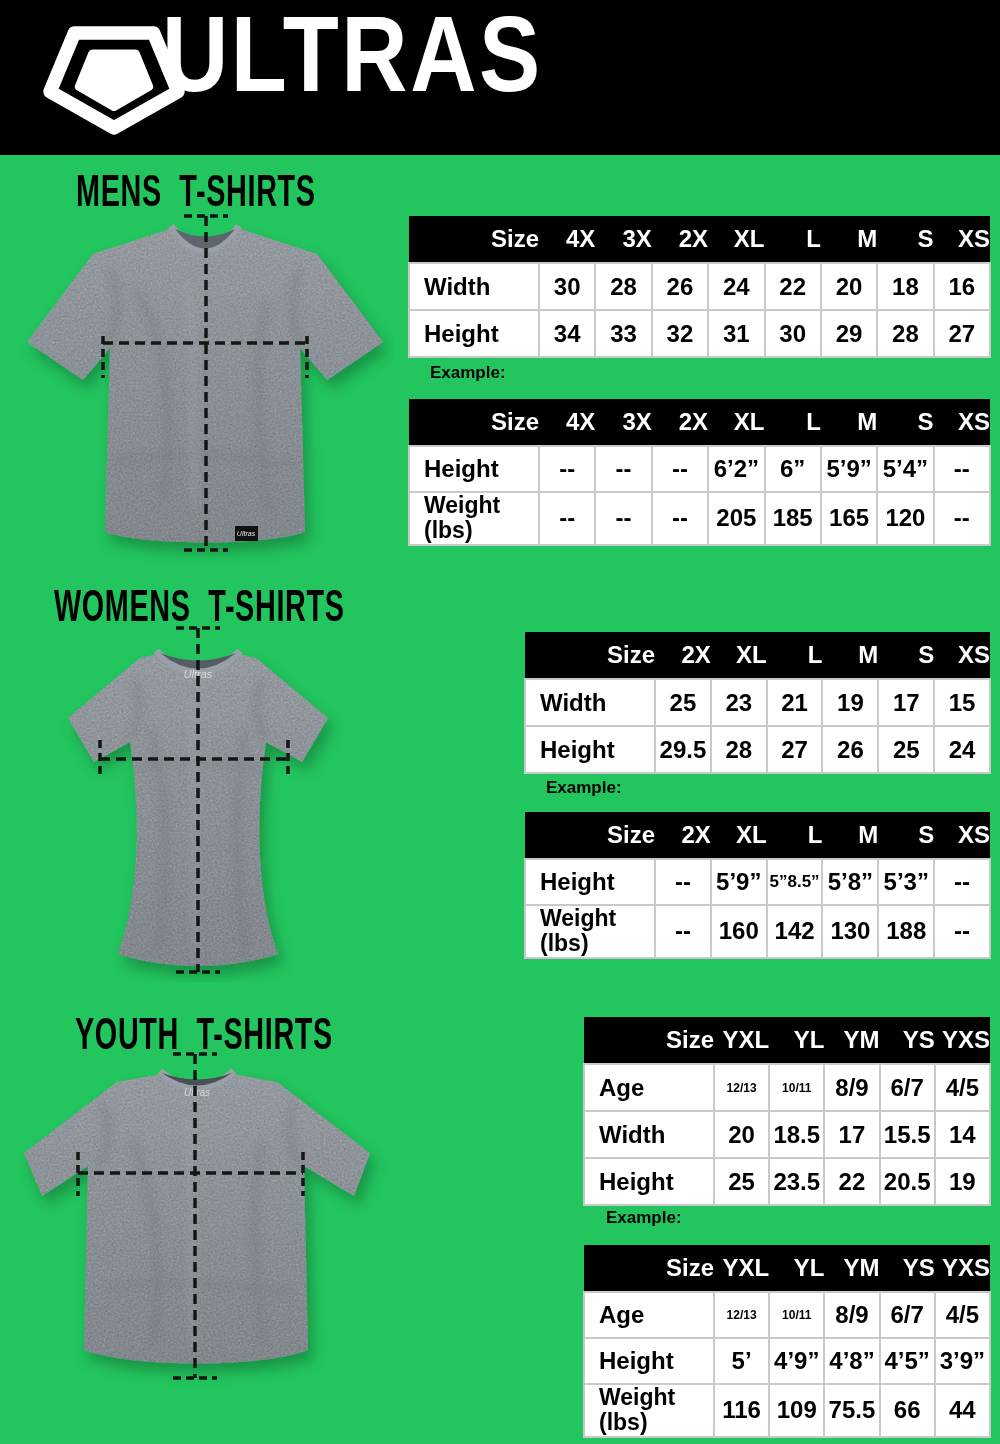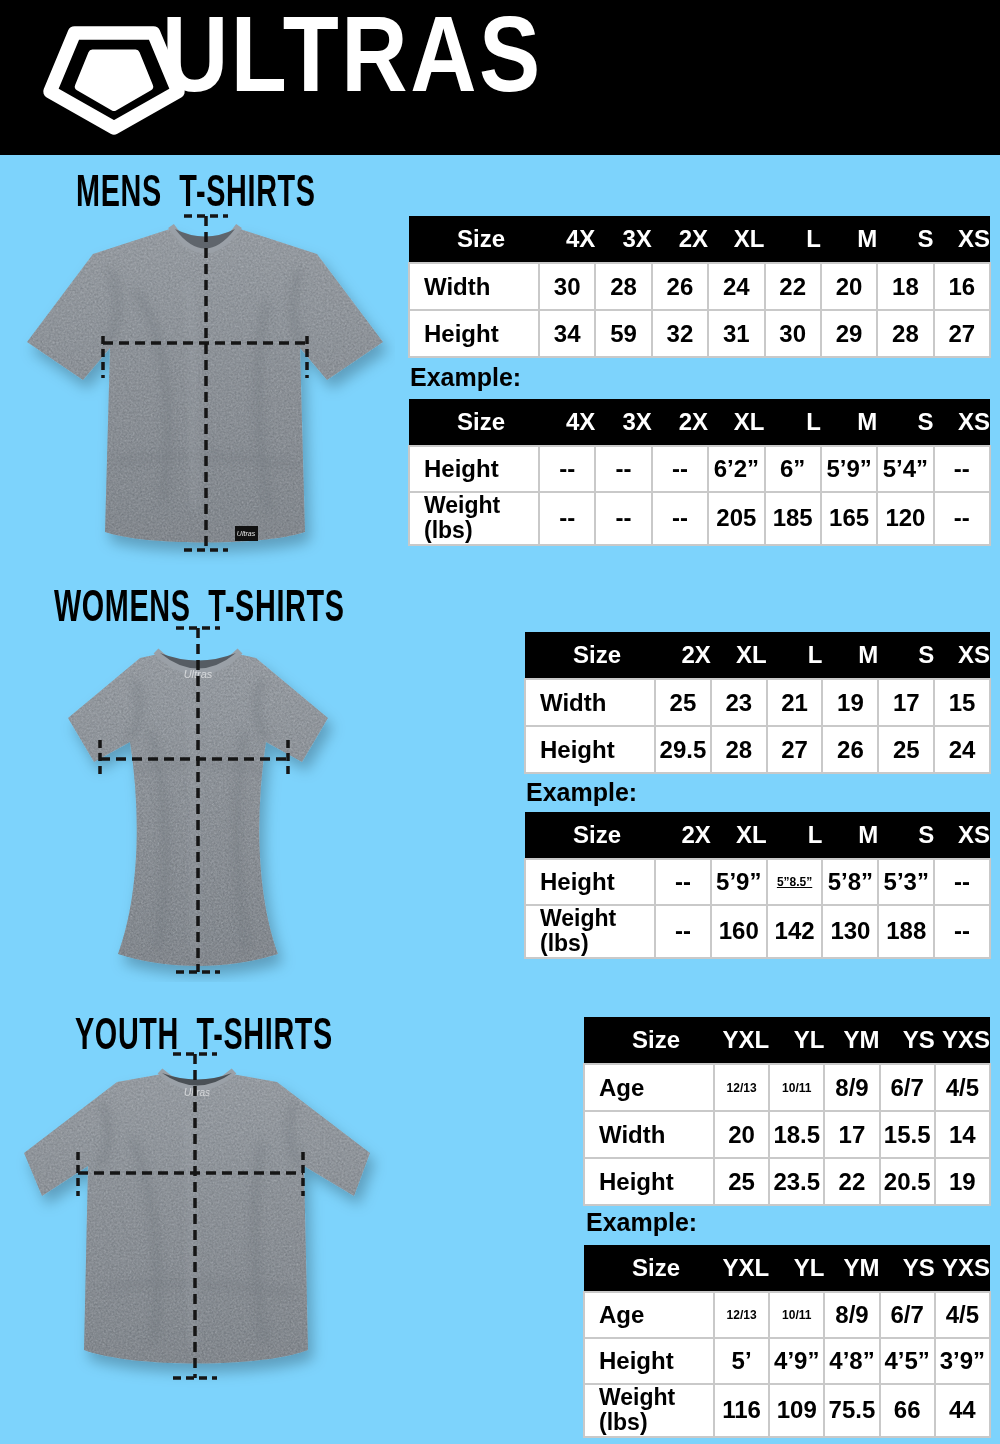--- a/index.html
+++ b/index.html
@@ -1,16 +1,16 @@
 <!DOCTYPE html>
 <html><head>
 <meta charset="utf-8">
 <style>
   html,body{margin:0;padding:0;background:#fff;}
-  #page{position:relative;width:1000px;height:1444px;background:#7dd3fc;overflow:hidden;
+  #page{position:relative;width:1000px;height:1444px;background:#22c55e;overflow:hidden;
         font-family:"Liberation Sans",sans-serif;}
 
   
   .site-header{position:absolute;left:0;top:0;width:1000px;height:155px;background:#000;}
   .logo-svg{position:absolute;left:30px;top:8px;}
   .brand-name{position:absolute;left:162px;top:4px;color:#fff;font-weight:bold;font-size:108px;
       line-height:100px;letter-spacing:3px;transform:scaleX(0.85);transform-origin:left top;white-space:nowrap;}
   .brand-url{position:absolute;left:172px;top:101px;color:#fff;font-weight:bold;font-size:33px;
       letter-spacing:0.5px;white-space:nowrap;}
 
@@ -26,30 +26,30 @@
   .tbl-mens1{left:408px;top:216px;width:583px;}
   .tbl-mens2{left:408px;top:399px;width:583px;}
   .tbl-womens1{left:524px;top:632px;width:467px;}
   .tbl-womens2{left:524px;top:812px;width:467px;}
   .tbl-youth1{left:583px;top:1017px;width:408px;}
   .tbl-youth2{left:583px;top:1245px;width:408px;}
 
   .size-table{border-collapse:collapse;table-layout:fixed;width:100%;}
   .size-table th{background:#000;color:#fff;font-size:24px;font-weight:bold;height:46px;
       text-align:right;padding:0;border:none;}
-  .size-table th:first-child{text-align:center;padding-left:14px;width:116px;}
+  .size-table th:first-child{text-align:right;padding-left:14px;width:116px;}
   .size-table td{border:2px solid #c9c9c9;background:#fff;color:#000;font-size:24px;
       font-weight:bold;text-align:center;height:45px;padding:0;}
   .ex .size-table td{height:44px;}
   .size-table td.row-label{text-align:left;padding-left:14px;}
   .size-table td.row-label.two-line{font-size:23px;line-height:1.1;white-space:pre-line;}
   .size-table td.val-md{font-size:12px;}
-  .size-table td.val-sm{font-size:12px;text-decoration:underline;}
-
-  .example-label{position:absolute;font-size:25px;font-weight:bold;color:#000;}
+  .size-table td.val-sm{font-size:17px;}
+
+  .example-label{position:absolute;font-size:17px;font-weight:bold;color:#000;margin-left:20px;}
   .ex-mens{left:410px;top:363px;}
   .ex-womens{left:526px;top:778px;}
   .ex-youth{left:586px;top:1208px;}
 
   
   .shirt{position:absolute;}
   .shirt-mens{left:15px;top:210px;}
   .shirt-womens{left:40px;top:620px;}
   .shirt-youth{left:12px;top:1048px;}
 </style>
@@ -202,21 +202,21 @@
             <td>26</td>
             <td>24</td>
             <td>22</td>
             <td>20</td>
             <td>18</td>
             <td>16</td>
           </tr>
           <tr>
             <td class="row-label">Height</td>
             <td>34</td>
-            <td>59</td>
+            <td>33</td>
             <td>32</td>
             <td>31</td>
             <td>30</td>
             <td>29</td>
             <td>28</td>
             <td>27</td>
           </tr>
         </tbody>
       </table>
     </div>

